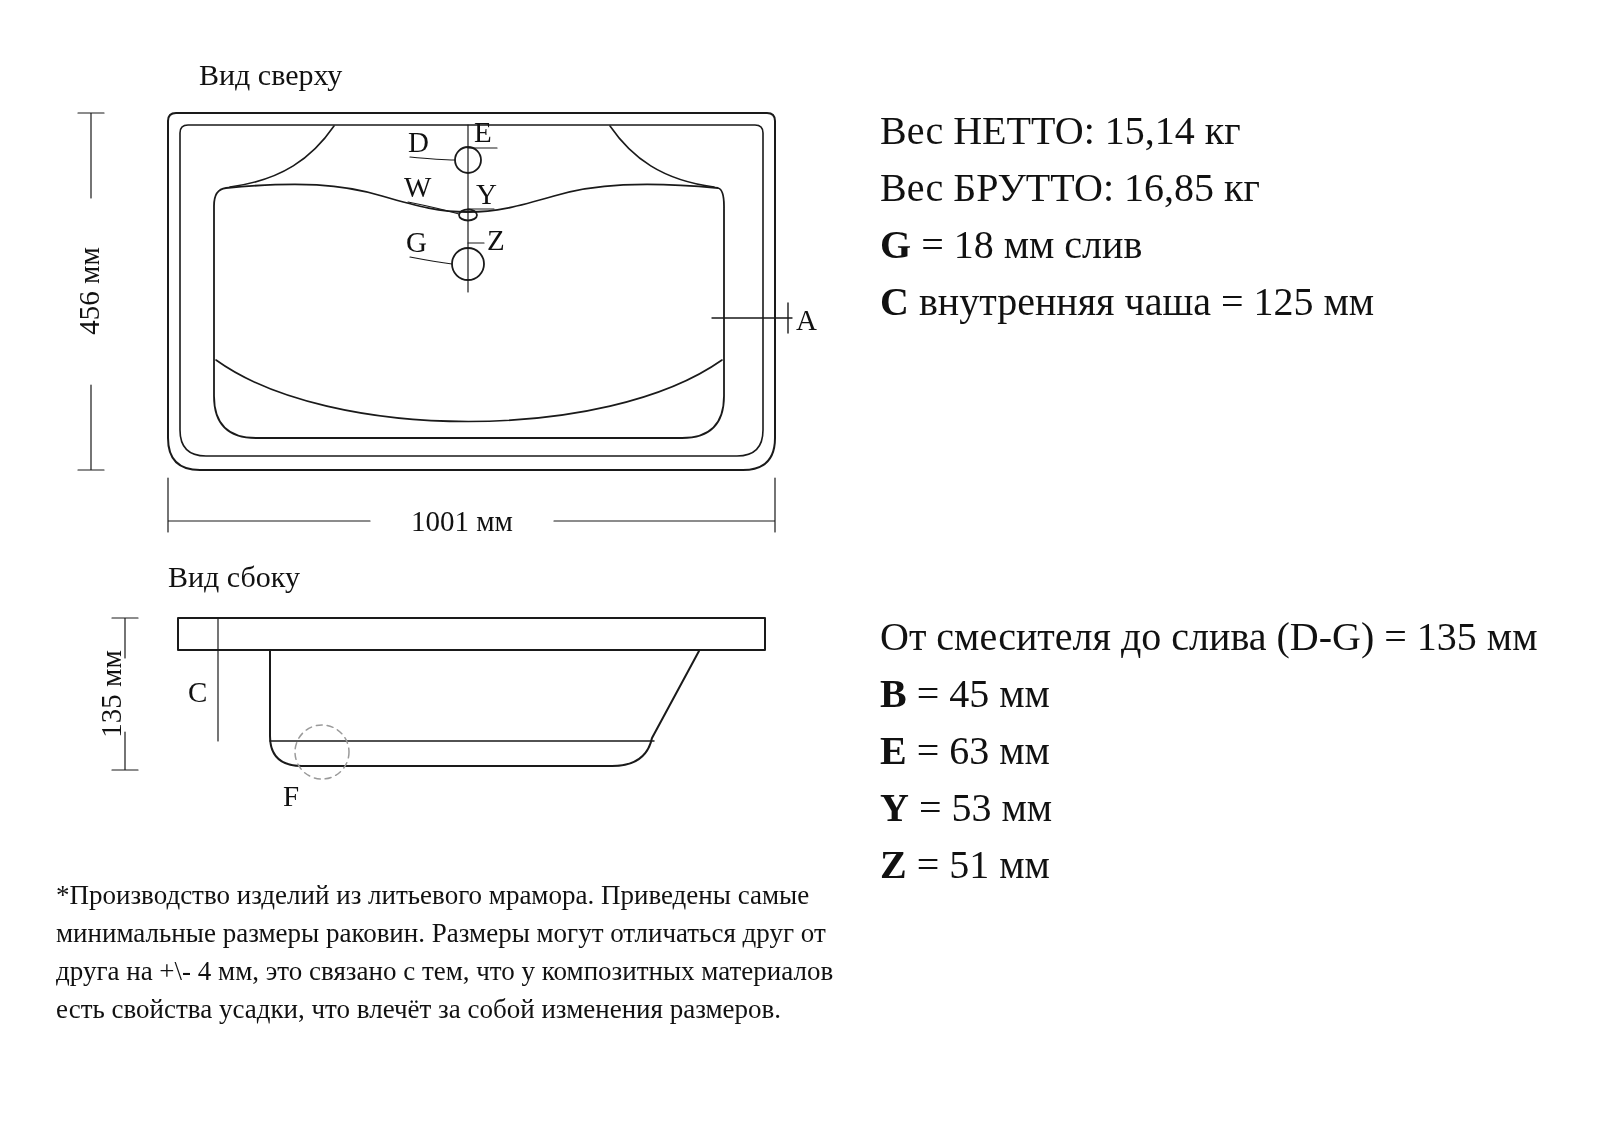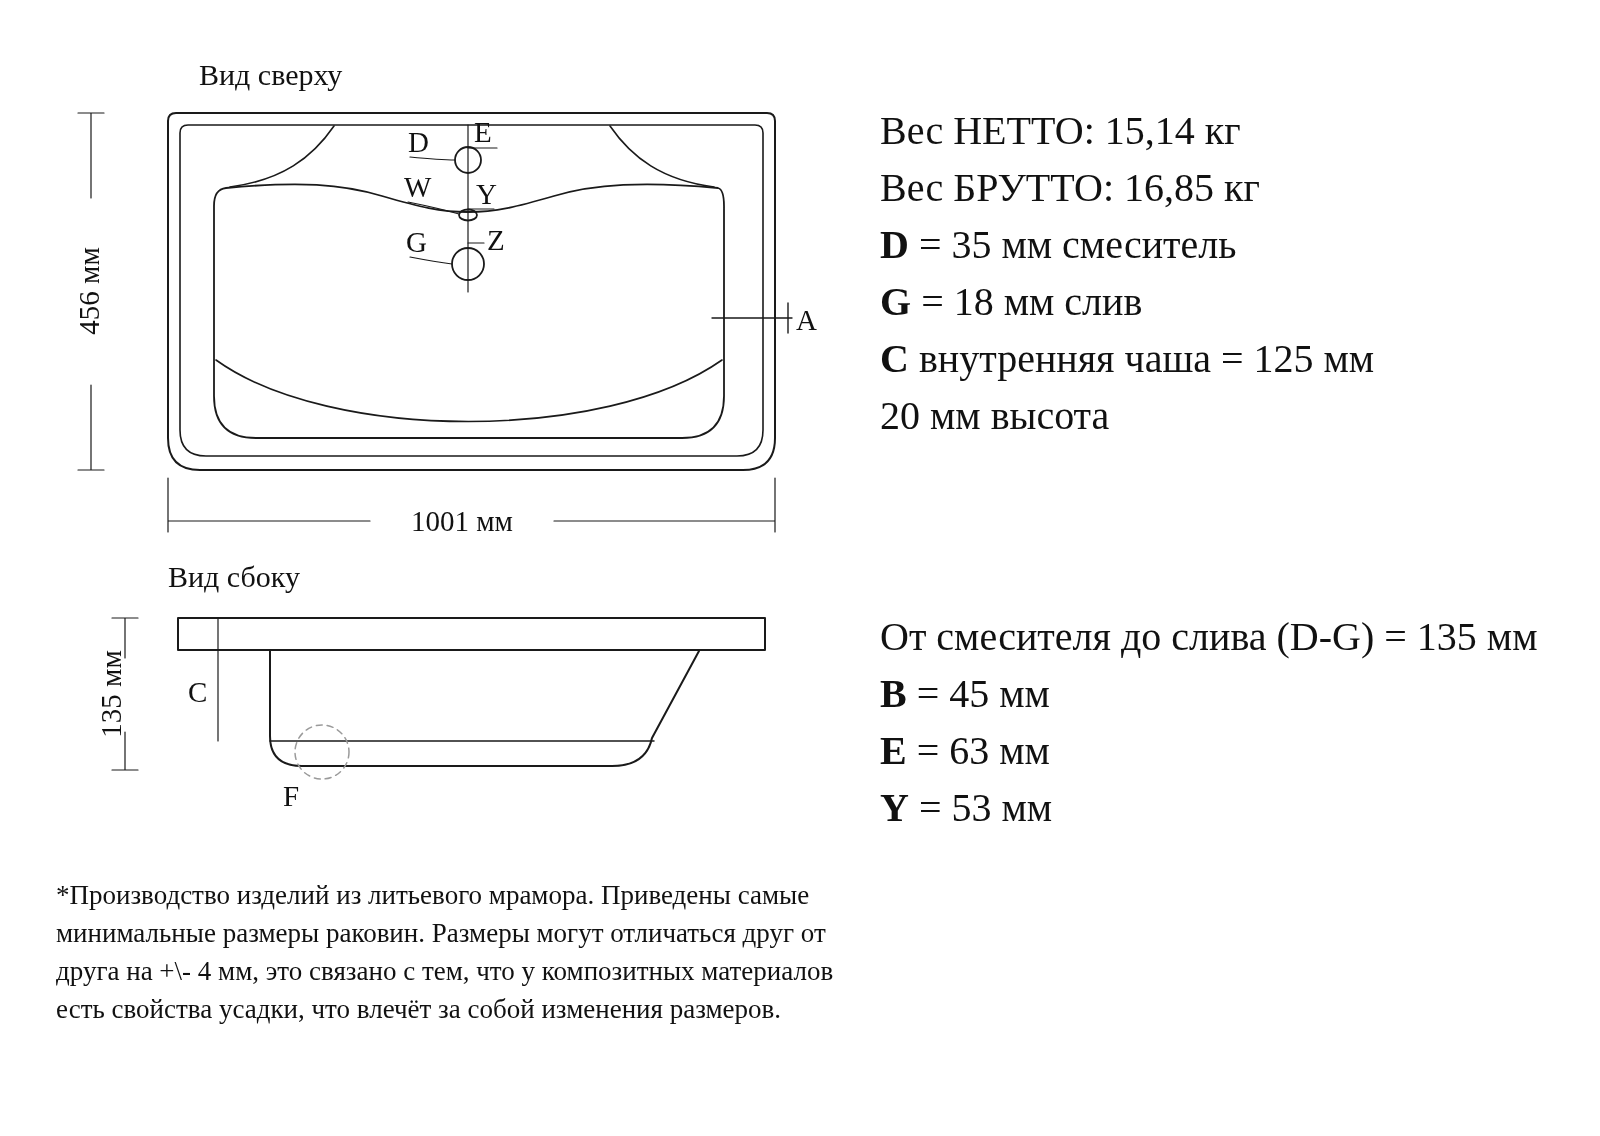--- a/index.html
+++ b/index.html
@@ -94,26 +94,25 @@
   <text transform="translate(121,694) rotate(-90)" text-anchor="middle" font-size="30">135 мм</text>
 </svg>
 
 <div class="abs view-title" style="left:168px; top:58px;margin-left:31px;">Вид сверху</div>
 
 <div class="abs view-title" style="left:168px; top:560px;">Вид сбоку</div>
 
 <div class="abs specs" style="left:880px; top:102px;">
   <div class="spec-line"><b></b><span>Вес НЕТТО: 15,14 кг</span></div>
   <div class="spec-line"><b></b><span>Вес БРУТТО: 16,85 кг</span></div>
-  <div class="spec-line"><b>D</b><span> = 35 мм смеситель</span></div>
   <div class="spec-line"><b>G</b><span> = 18 мм слив</span></div>
   <div class="spec-line"><b>C</b><span> внутренняя чаша = 125 мм</span></div>
-  <div class="spec-line"><b></b><span>20 мм высота</span></div>
 </div>
 
 <div class="abs specs" style="left:880px; top:608px;">
   <div class="spec-line"><b></b><span>От смесителя до слива (D-G) = 135 мм</span></div>
   <div class="spec-line"><b>B</b><span> = 45 мм</span></div>
   <div class="spec-line"><b>E</b><span> = 63 мм</span></div>
   <div class="spec-line"><b>Y</b><span> = 53 мм</span></div>
+  <div class="spec-line"><b>Z</b><span> = 51 мм</span></div>
 </div>
 
 <div class="abs footnote" style="left:56px; top:876px;">*Производство изделий из литьевого мрамора. Приведены самые минимальные размеры раковин. Размеры могут отличаться друг от друга на +\- 4 мм, это связано с тем, что у композитных материалов есть свойства усадки, что влечёт за собой изменения размеров.</div>
 
 </body></html>

